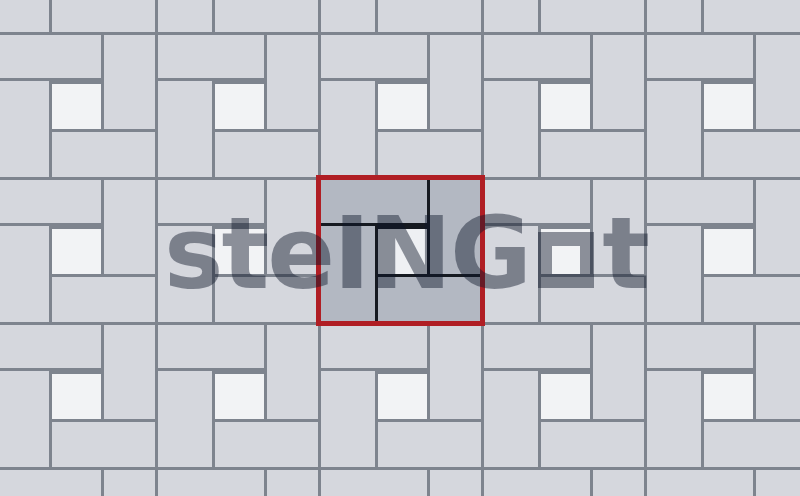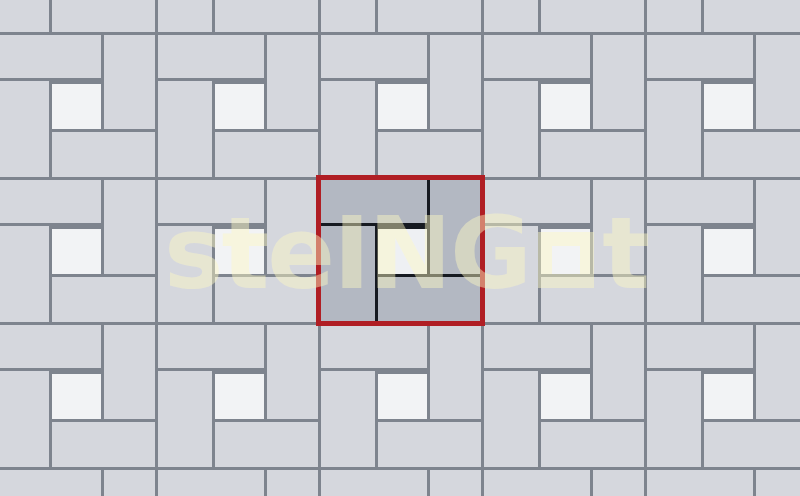--- a/index.html
+++ b/index.html
@@ -130,15 +130,15 @@
     <div class="tile" style="left: 103.5px; top: 469.5px; width: 51px; height: 94px; background: rgb(213, 215, 221);"></div>
     <div class="tile" style="left: 157.5px; top: 469.5px; width: 106px; height: 43px; background: rgb(213, 215, 221);"></div>
     <div class="tile" style="left: 266.5px; top: 469.5px; width: 51px; height: 94px; background: rgb(213, 215, 221);"></div>
     <div class="tile" style="left: 320.5px; top: 469.5px; width: 106px; height: 43px; background: rgb(213, 215, 221);"></div>
     <div class="tile" style="left: 429.5px; top: 469.5px; width: 51px; height: 94px; background: rgb(213, 215, 221);"></div>
     <div class="tile" style="left: 483.5px; top: 469.5px; width: 106px; height: 43px; background: rgb(213, 215, 221);"></div>
     <div class="tile" style="left: 592.5px; top: 469.5px; width: 51px; height: 94px; background: rgb(213, 215, 221);"></div>
     <div class="tile" style="left: 646.5px; top: 469.5px; width: 106px; height: 43px; background: rgb(213, 215, 221);"></div>
     <div class="tile" style="left: 755.5px; top: 469.5px; width: 51px; height: 94px; background: rgb(213, 215, 221);"></div>
     <div class="hl-outline" style="left: 316px; top: 175px; width: 169px; height: 151px; border-width: 5px; border-color: rgb(176, 30, 36);"></div>
-    <div class="watermark" id="watermark" style="left: 164px; top: 195px; color: #fef9c3; opacity: 0.45;"><span>ste</span><span>ING</span><span class="wm-square"></span><span>t</span>
+    <div class="watermark" id="watermark" style="left: 164px; top: 195px; color: #0f172a; opacity: 0.45;"><span>ste</span><span>ING</span><span class="wm-square"></span><span>t</span>
   </div>
 </div>
 
 </body></html>

